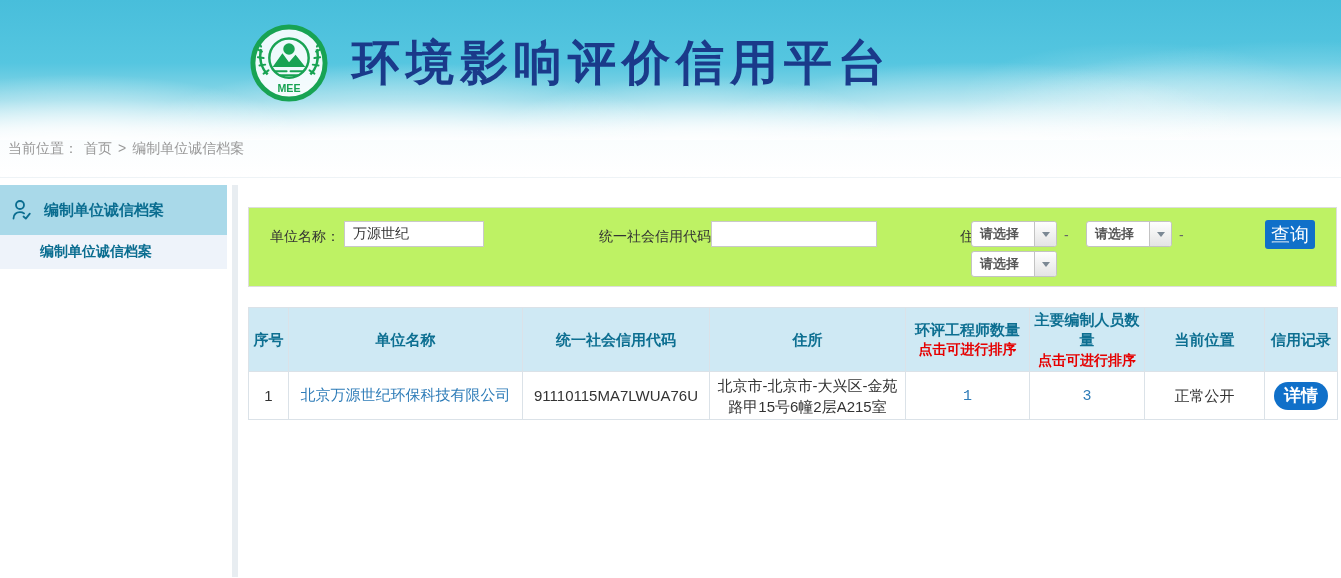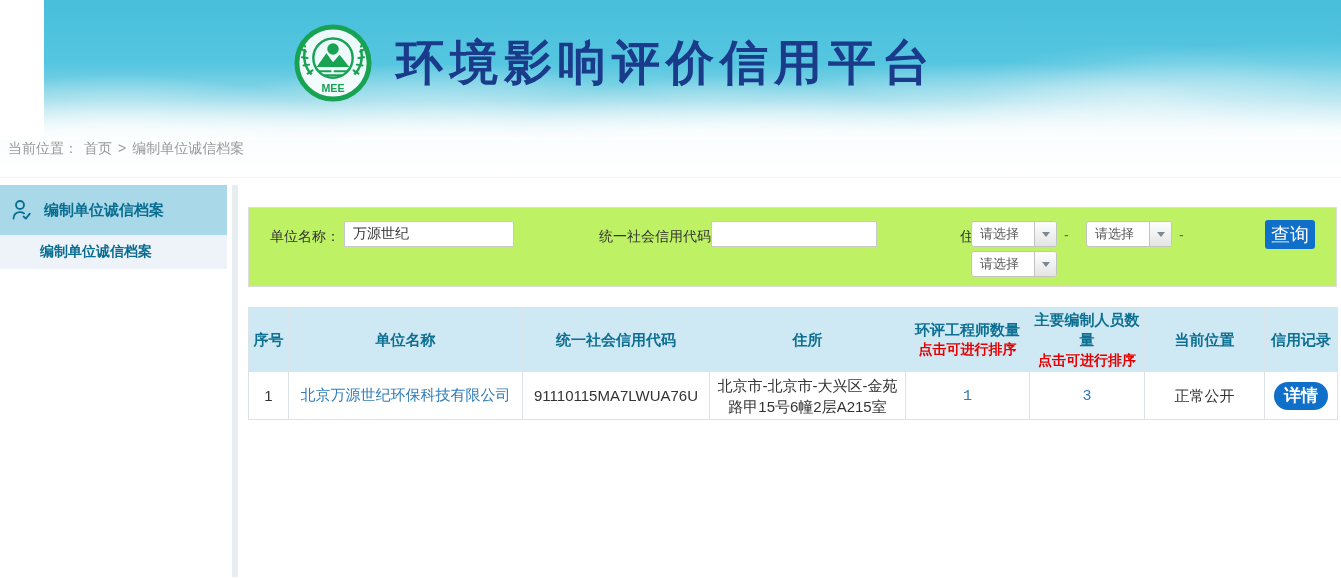--- a/index.html
+++ b/index.html
@@ -11,21 +11,20 @@
   .sky-header {
     position:relative; height:140px; overflow:hidden;
     background:
       radial-gradient(ellipse 340px 110px at 6% 108%, rgba(255,255,255,0.95), rgba(255,255,255,0) 70%),
       radial-gradient(ellipse 420px 150px at 30% 122%, rgba(255,255,255,0.92), rgba(255,255,255,0) 72%),
       radial-gradient(ellipse 300px 100px at 52% 104%, rgba(255,255,255,0.85), rgba(255,255,255,0) 70%),
       radial-gradient(ellipse 420px 140px at 73% 116%, rgba(255,255,255,0.95), rgba(255,255,255,0) 72%),
       radial-gradient(ellipse 500px 170px at 97% 120%, rgba(255,255,255,0.9), rgba(255,255,255,0) 75%),
       radial-gradient(ellipse 260px 80px at 85% 70%, rgba(255,255,255,0.35), rgba(255,255,255,0) 70%),
       linear-gradient(180deg, #48bedb 0%, #55c6e0 45%, #90d8e8 72%, #e8f6fa 92%, #fbfdfe 100%);
-    margin-left: 44px;
   }
   .brand { position:absolute; left:248px; top:22px; display:flex; align-items:center; }
   .logo { width:82px; height:82px; flex:0 0 auto; }
   .site-title {
     margin-left:22px; font-size:48px; font-weight:bold; color:#1a3a8a;
     letter-spacing:6px; line-height:82px; white-space:nowrap;
   }
 
   
   .breadcrumb-bar {
@@ -60,21 +59,21 @@
   }
   .fld-label { position:absolute; font-size:14px; color:#333; top:20px; white-space:nowrap; }
   .txt-input {
     position:absolute; top:13px; height:26px; border:1px solid #c9c9c9; background:#fff;
     font-size:14px; color:#333; padding:0 8px; font-family:inherit;
   }
   .combo {
     position:absolute; width:86px; height:26px; border:1px solid #c3c3c3; border-radius:3px;
     background:#fff; display:flex; overflow:hidden; cursor:pointer;
   }
-  .combo-text { flex:1; font-size:13px; color:#555; line-height:24px; padding-left:8px; white-space:nowrap; }
+  .combo-text { flex:1; font-size:13px; color:#555; line-height:24px; padding-left:8px; white-space:nowrap;font-weight:bold; }
   .combo-arrow {
     width:22px; border-left:1px solid #c3c3c3; background:linear-gradient(#fefefe,#e4e4e4);
     display:flex; align-items:center; justify-content:center;
   }
   .combo-arrow i {
     width:0; height:0; border:4px solid transparent; border-top:5px solid #7b8894; margin-top:5px;
   }
   .dash { position:absolute; top:19px; font-size:14px; color:#666; }
   .btn-query {
     position:absolute; top:12px; right:21px; width:50px; height:29px;
@@ -143,21 +142,21 @@
         <span class="lbl">编制单位诚信档案</span>
       </div>
     </div>
     <div class="side-gap"></div>
     <div class="side-strip"></div>
 
     <div class="main">
 
       <div class="search-panel">
         <span class="fld-label" style="left:21px;">单位名称：</span>
-        <input class="txt-input" style="left: 95px; width: 170px;" value="万源世纪">
+        <input class="txt-input" style="left: 95px; width: 140px;" value="万源世纪">
         <span class="fld-label" style="left:350px;">统一社会信用代码：</span>
         <input class="txt-input" style="left: 462px; width: 166px;" value="">
         <span class="fld-label" style="left:711px;">住所：</span>
 
         <div class="combo" style="left:722px; top:13px;">
           <span class="combo-text">请选择</span>
           <span class="combo-arrow">
               <i></i>
             </span>
         </div>

